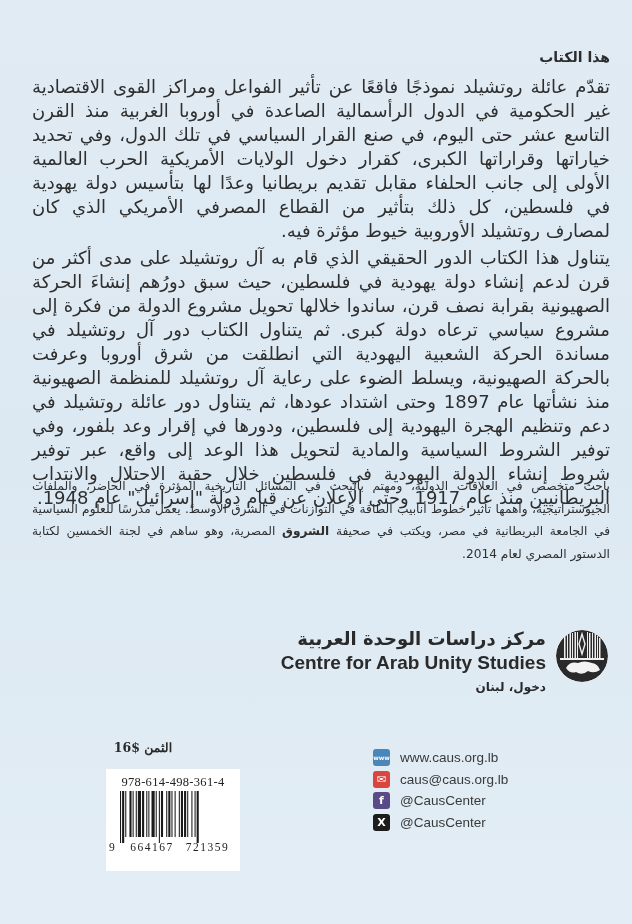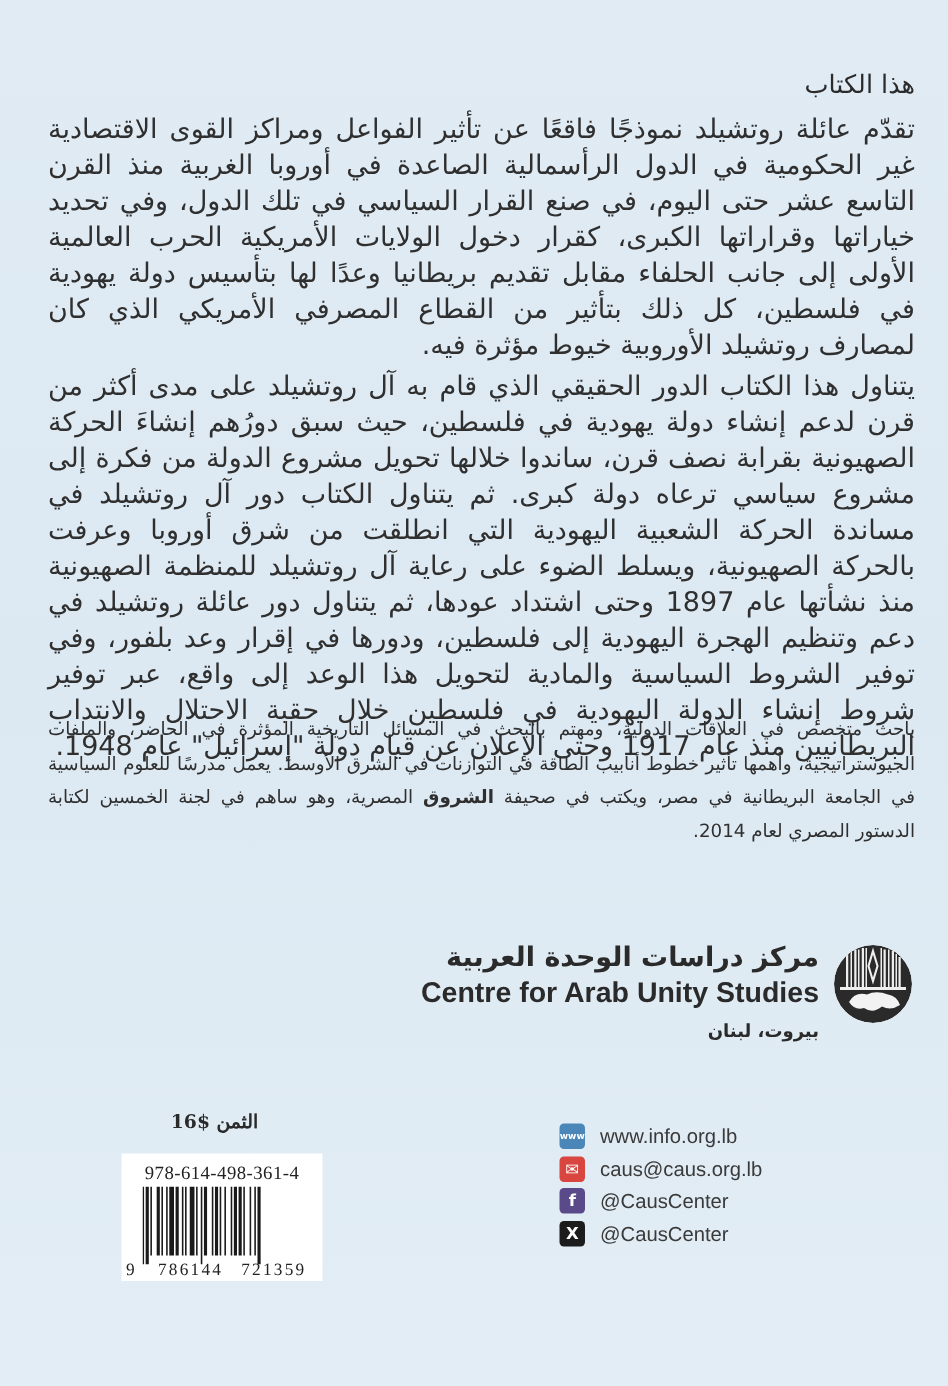--- a/index.html
+++ b/index.html
@@ -6,22 +6,22 @@
   body {
     width:632px; height:924px; overflow:hidden;
     background:#dfeaf3;
     font-family:"DejaVu Sans", sans-serif;
     color:#2e2e2e;
     position:relative;
   }
   .page { position:absolute; inset:0; background:linear-gradient(180deg,#e0ebf4 0%,#dde9f2 50%,#e2edf5 100%); }
   .section { position:absolute; right:22px; left:32px; direction:rtl; text-align:justify; }
   .heading {
-    font-family:"DejaVu Sans", sans-serif; font-weight:normal;
-    font-size:17px; color:#2b2b2b; margin:0; line-height:22px;
+    font-family:"DejaVu Sans", sans-serif; font-weight:bold;
+    font-size:14px; color:#2b2b2b; margin:0; line-height:22px;
   }
   .para {
     font-family:"DejaVu Sans", sans-serif;
     font-size:18px; line-height:24px; color:#2f2f2f; margin:0;
     text-align:justify; text-align-last:right;
   }
   #about-heading { top:46px; }
   #about-p1 { top:75px; }
   #about-p2 { top:246px; }
   #author-heading { top:446px; }
@@ -31,21 +31,21 @@
 
   
   #publisher { position:absolute; top:628px; right:24px; width:300px; height:80px; }
   .pub-logo { position:absolute; right:0; top:2px; width:52px; height:52px; border-radius:50%; background:#fff; overflow:hidden; }
   .pub-ar { position:absolute; right:62px; top:0; font-weight:bold; font-size:18px; color:#2a2a2a; direction:rtl; white-space:nowrap; }
   .pub-en { position:absolute; right:62px; top:24px; font-weight:bold; font-size:19px; color:#2a2a2a; white-space:nowrap; font-family:"Liberation Sans", sans-serif; }
   .pub-loc { position:absolute; right:62px; top:52px; font-size:12px; color:#2a2a2a; direction:rtl; white-space:nowrap; font-weight:bold; }
 
   
   #price { position:absolute; left:88px; top:740px; width:110px; text-align:center; direction:rtl; font-weight:bold; font-size:12.5px; color:#2a2a2a; font-family:"DejaVu Serif", serif; }
-  #barcode-box { position:absolute; left:81px; top:769px; width:134px; height:85px; background:#fff; }
+  #barcode-box { position:absolute; left:106px; top:769px; width:134px; height:102px; background:#fff; }
   .isbn-top { position:absolute; left:0; right:0; top:6px; text-align:center; font-family:"Liberation Serif", serif; font-size:12.5px; color:#222; letter-spacing:0.3px; }
   .bars { position:absolute; left:14px; top:22px; width:112px; height:52px; }
   .isbn-bottom { position:absolute; left:3px; top:72px; font-family:"Liberation Serif", serif; font-size:11.5px; color:#222; white-space:nowrap; letter-spacing:1.5px; }
 
   
   #contacts { position:absolute; left:373px; top:747px; width:200px; }
   .contact { height:21.5px; display:flex; align-items:center; }
   .cicon { width:17px; height:17px; border-radius:3px; display:flex; align-items:center; justify-content:center; color:#fff; font-size:11px; font-weight:bold; margin-right:10px; flex:none; }
   .ctext { font-family:"Liberation Sans", sans-serif; font-size:13.5px; color:#3a3a3a; }
   .ic-web { background:#4a86b8; }
@@ -94,21 +94,21 @@
           <rect x="41" y="6" width="1" height="22"></rect>
             <rect x="43" y="8" width="1.5" height="20"></rect>
         </g>
         <path d="M26 4 L29 14 L26 24 L23 14 Z" fill="#2a2a2a" stroke="#eee" stroke-width="1.4"></path>
         <rect x="4" y="28" width="44" height="2" fill="#eee"></rect>
         <path d="M10 38 Q14 31 22 33 Q28 30 36 33 Q42 34 44 40 Q38 44 32 41 Q26 46 20 42 Q14 44 10 38 Z" fill="#f2f2f2"></path>
       </svg>
     </div>
     <div class="pub-ar">مركز دراسات الوحدة العربية</div>
     <div class="pub-en">Centre for Arab Unity Studies</div>
-    <div class="pub-loc">بيروت، لبنان</div>
+    <div class="pub-loc">دخول، لبنان</div>
   </div>
 
   <div id="price">الثمن $16</div>
 
   <div id="barcode-box">
     <div class="isbn-top">978-614-498-361-4</div>
     <svg class="bars" id="bars" viewBox="0 0 112 52" preserveAspectRatio="none">
         <rect x="0" y="0" width="1.05" height="52" fill="#1a1a1a"></rect>
         <rect x="2.1" y="0" width="2.1" height="52" fill="#1a1a1a"></rect>
         <rect x="5.25" y="0" width="1.05" height="46" fill="#1a1a1a"></rect>
@@ -128,27 +128,27 @@
         <rect x="51.44999999999999" y="0" width="1.05" height="46" fill="#1a1a1a"></rect>
         <rect x="54.59999999999999" y="0" width="1.05" height="46" fill="#1a1a1a"></rect>
         <rect x="58.79999999999998" y="0" width="1.05" height="46" fill="#1a1a1a"></rect>
         <rect x="60.89999999999998" y="0" width="2.1" height="46" fill="#1a1a1a"></rect>
         <rect x="64.04999999999998" y="0" width="2.1" height="46" fill="#1a1a1a"></rect>
         <rect x="67.19999999999997" y="0" width="1.05" height="46" fill="#1a1a1a"></rect>
         <rect x="71.39999999999998" y="0" width="1.05" height="46" fill="#1a1a1a"></rect>
         <rect x="74.54999999999997" y="0" width="1.05" height="46" fill="#1a1a1a"></rect>
         <rect x="76.64999999999996" y="0" width="2.1" height="52" fill="#1a1a1a"></rect>
       </svg>
-    <div class="isbn-bottom"><span>9</span><span style="display:inline-block;width:14px"></span><span>786144</span><span style="display:inline-block;width:12px"></span><span>721359</span></div>
+    <div class="isbn-bottom"><span>9</span><span style="display:inline-block;width:14px"></span><span>664167</span><span style="display:inline-block;width:12px"></span><span>721359</span></div>
   </div>
 
   <div id="contacts">
     <div class="contact">
       <span class="cicon ic-web" style="font-size:6px;">www</span>
-      <span class="ctext">www.info.org.lb</span>
+      <span class="ctext">www.caus.org.lb</span>
     </div>
     <div class="contact">
       <span class="cicon ic-mail">✉</span>
       <span class="ctext">caus@caus.org.lb</span>
     </div>
     <div class="contact">
       <span class="cicon ic-fb">f</span>
       <span class="ctext">@CausCenter</span>
     </div>
     <div class="contact">

